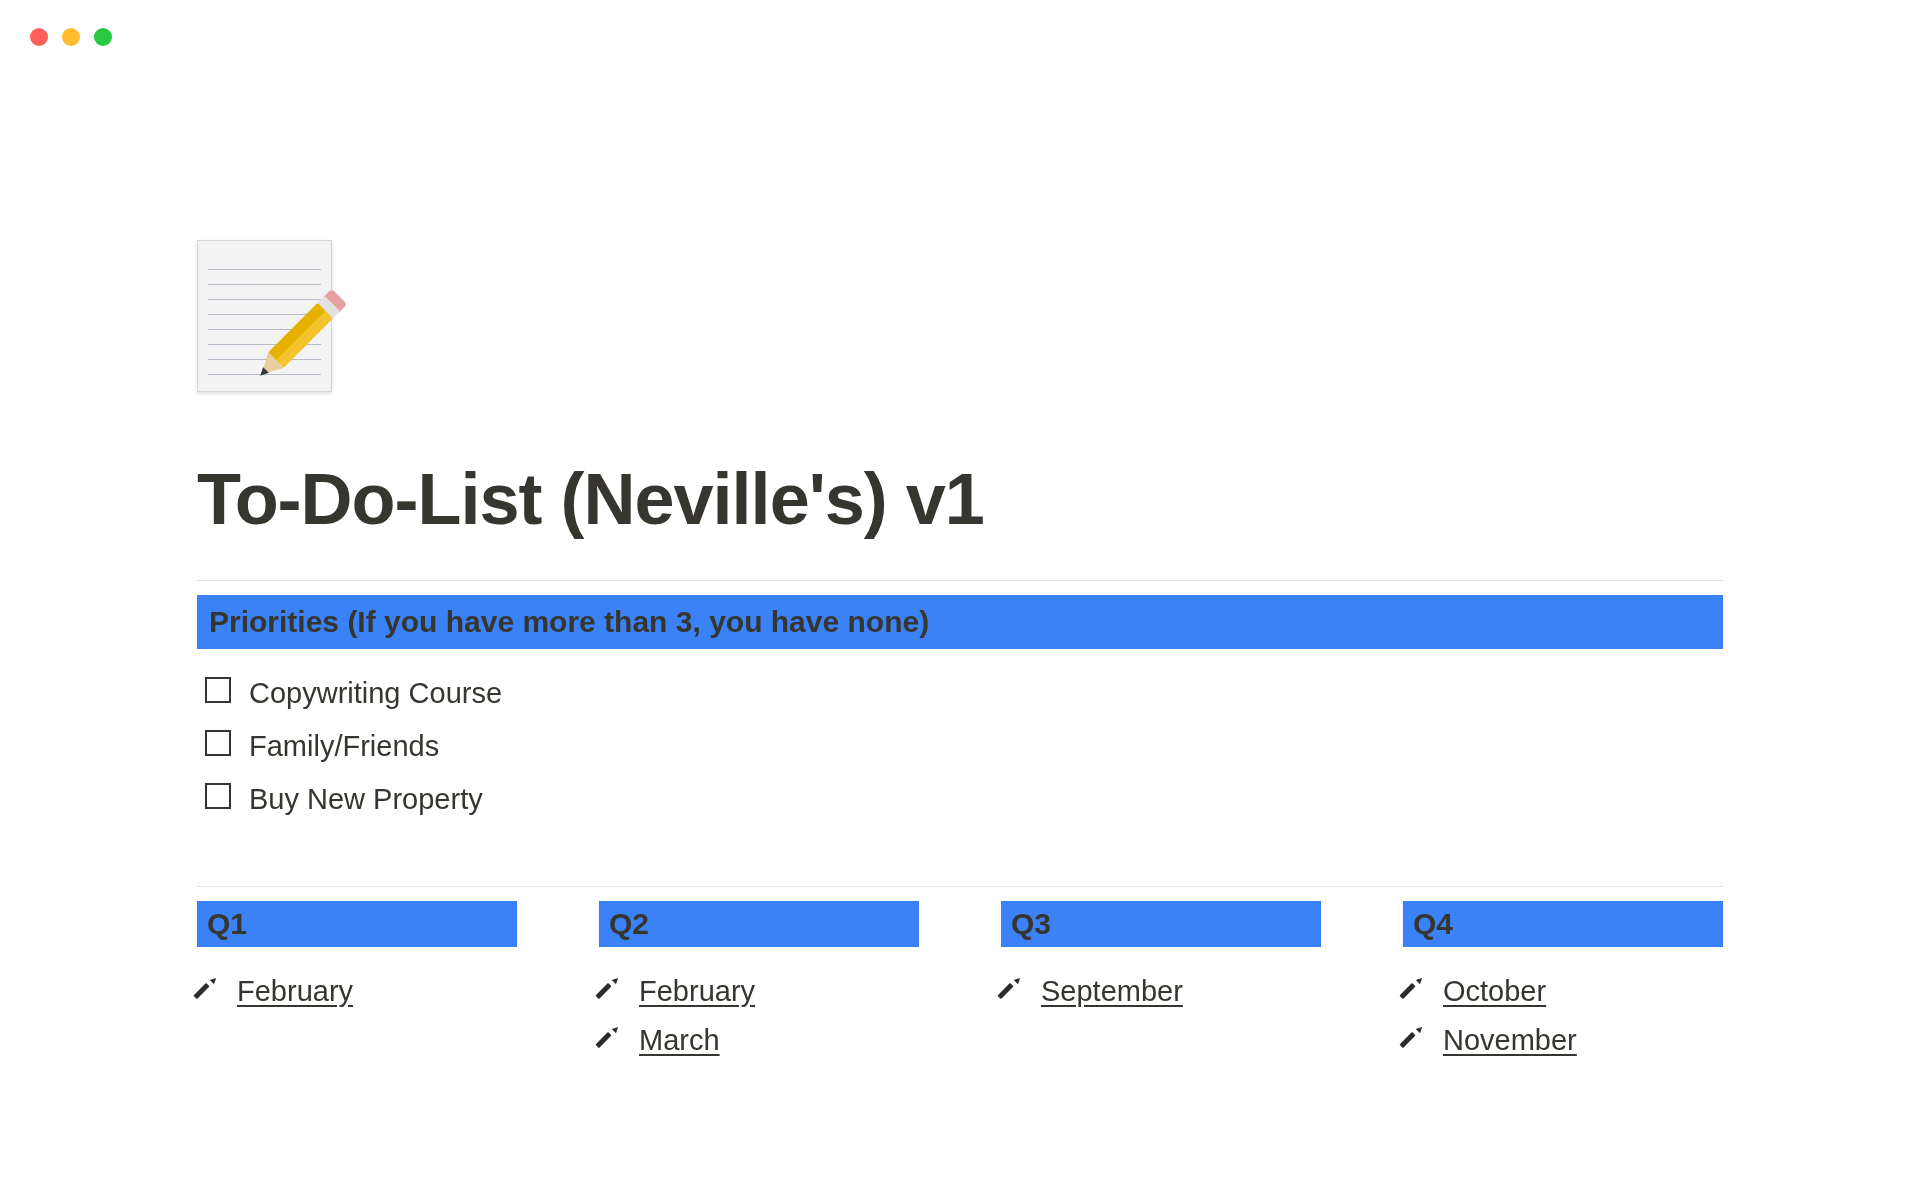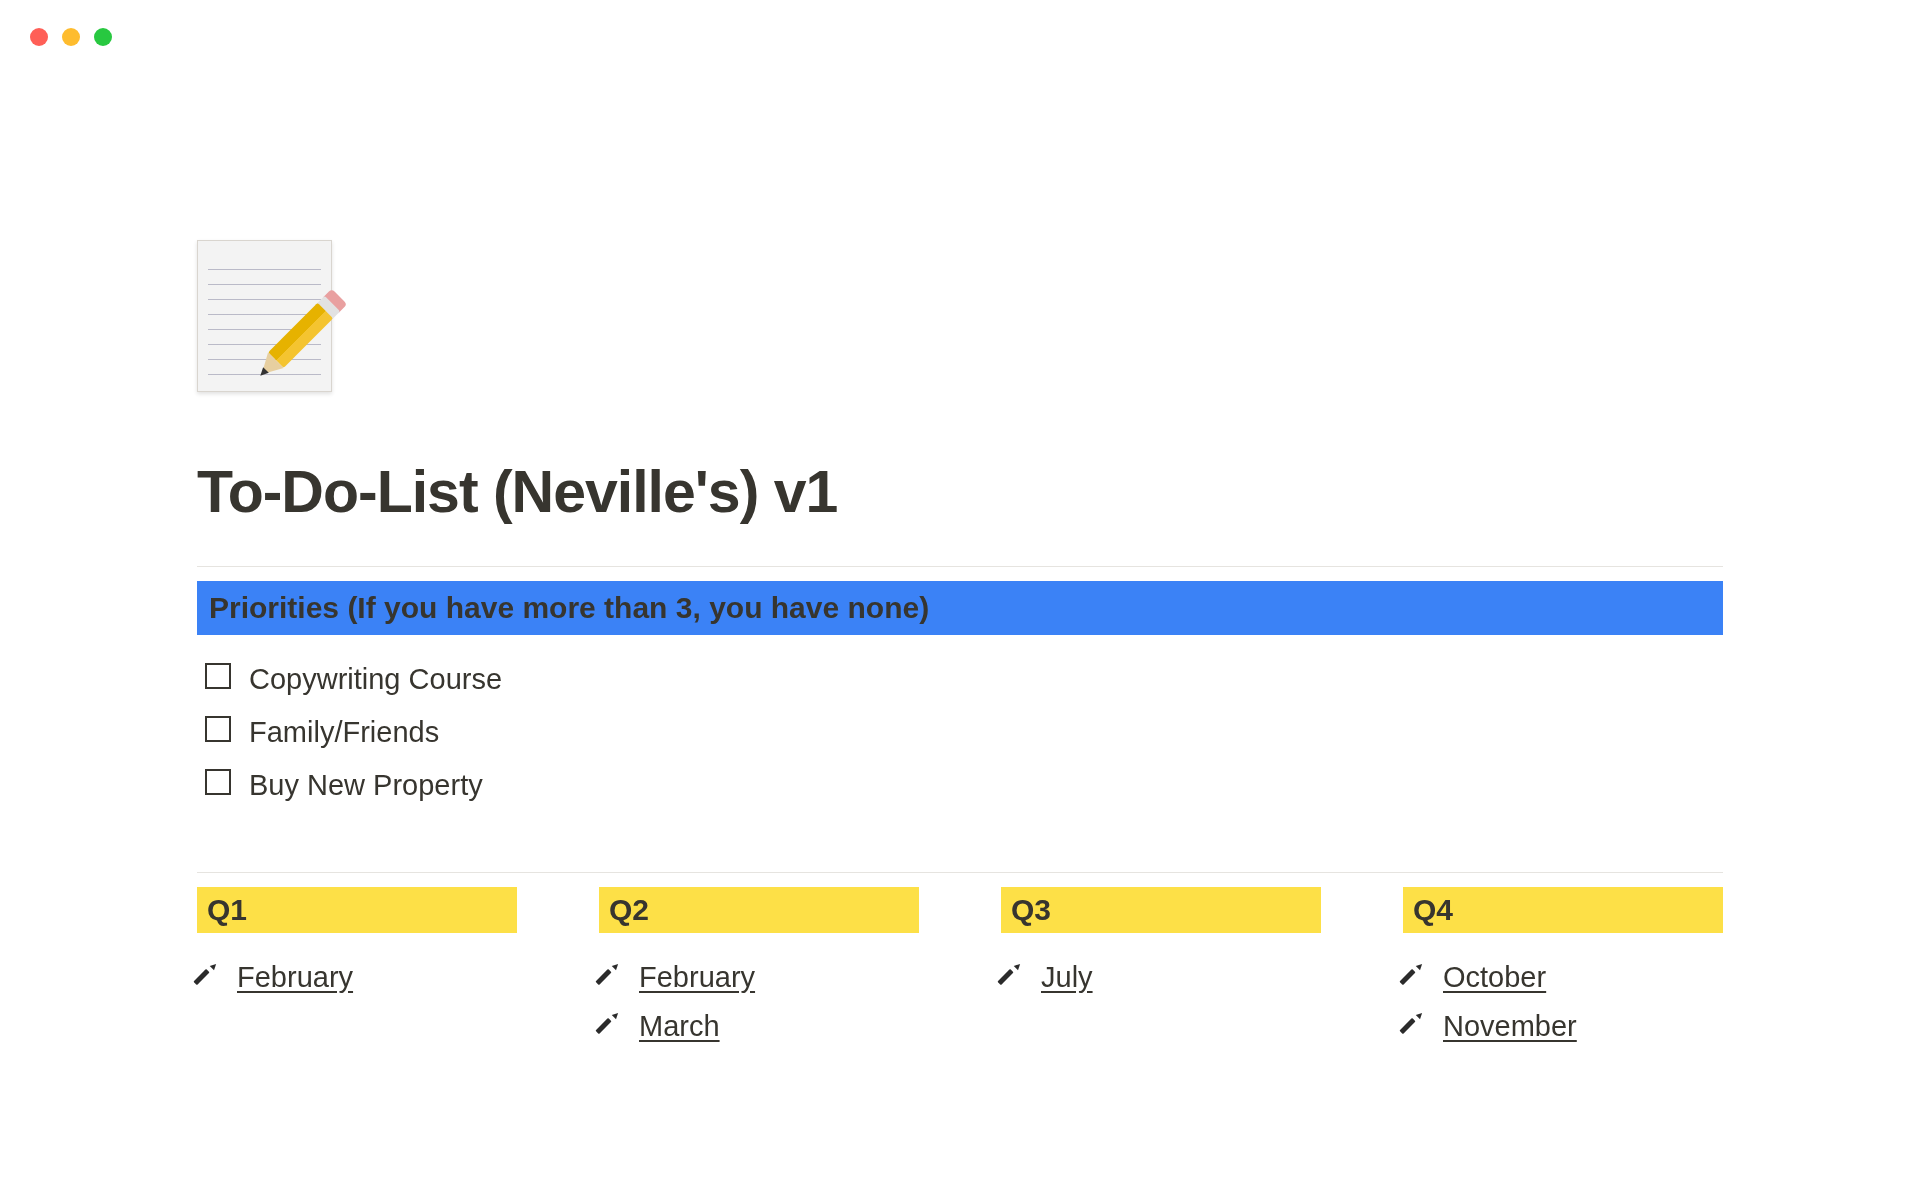--- a/index.html
+++ b/index.html
@@ -90,21 +90,21 @@
   }
   .page-icon .pencil .lead{
     position:absolute; left:50%; top:94px; transform:translateX(-50%);
     width:0;height:0;
     border-left:4px solid transparent;
     border-right:4px solid transparent;
     border-top:8px solid #333;
   }
 
   h1.title {
-    font-size: 59px;
+    font-size: 72px;
     font-weight: 800;
     letter-spacing: -1px;
     line-height: 1.05;
     margin-bottom: 42px;
   }
 
   hr.rule {
     border: none;
     border-top: 1.5px solid #e6e4e0;
     margin: 0 0 14px 0;
@@ -131,21 +131,21 @@
     border: 2.5px solid #37352f;
     flex: 0 0 auto;
   }
 
   .quarters {
     display: grid;
     grid-template-columns: repeat(4, 1fr);
     column-gap: 82px;
   }
   .quarter-header {
-    background:#fde047;
+    background:#3b82f6;
     font-size: 30px;
     font-weight: 800;
     padding: 6px 10px;
     margin-bottom: 20px;
   }
   .month-row {
     display:flex; align-items:center; gap: 14px;
     font-size: 29px;
     padding: 8px 0;
     cursor: pointer;
@@ -241,21 +241,21 @@
         <div class="month-row">
           <span class="pen-icon"></span>
           <span class="label">March</span>
         </div>
       </div>
 
       <div>
         <div class="quarter-header">Q3</div>
         <div class="month-row">
           <span class="pen-icon"></span>
-          <span class="label">July</span>
+          <span class="label">September</span>
         </div>
       </div>
 
       <div>
         <div class="quarter-header">Q4</div>
         <div class="month-row">
           <span class="pen-icon"></span>
           <span class="label">October</span>
         </div>
         <div class="month-row">

